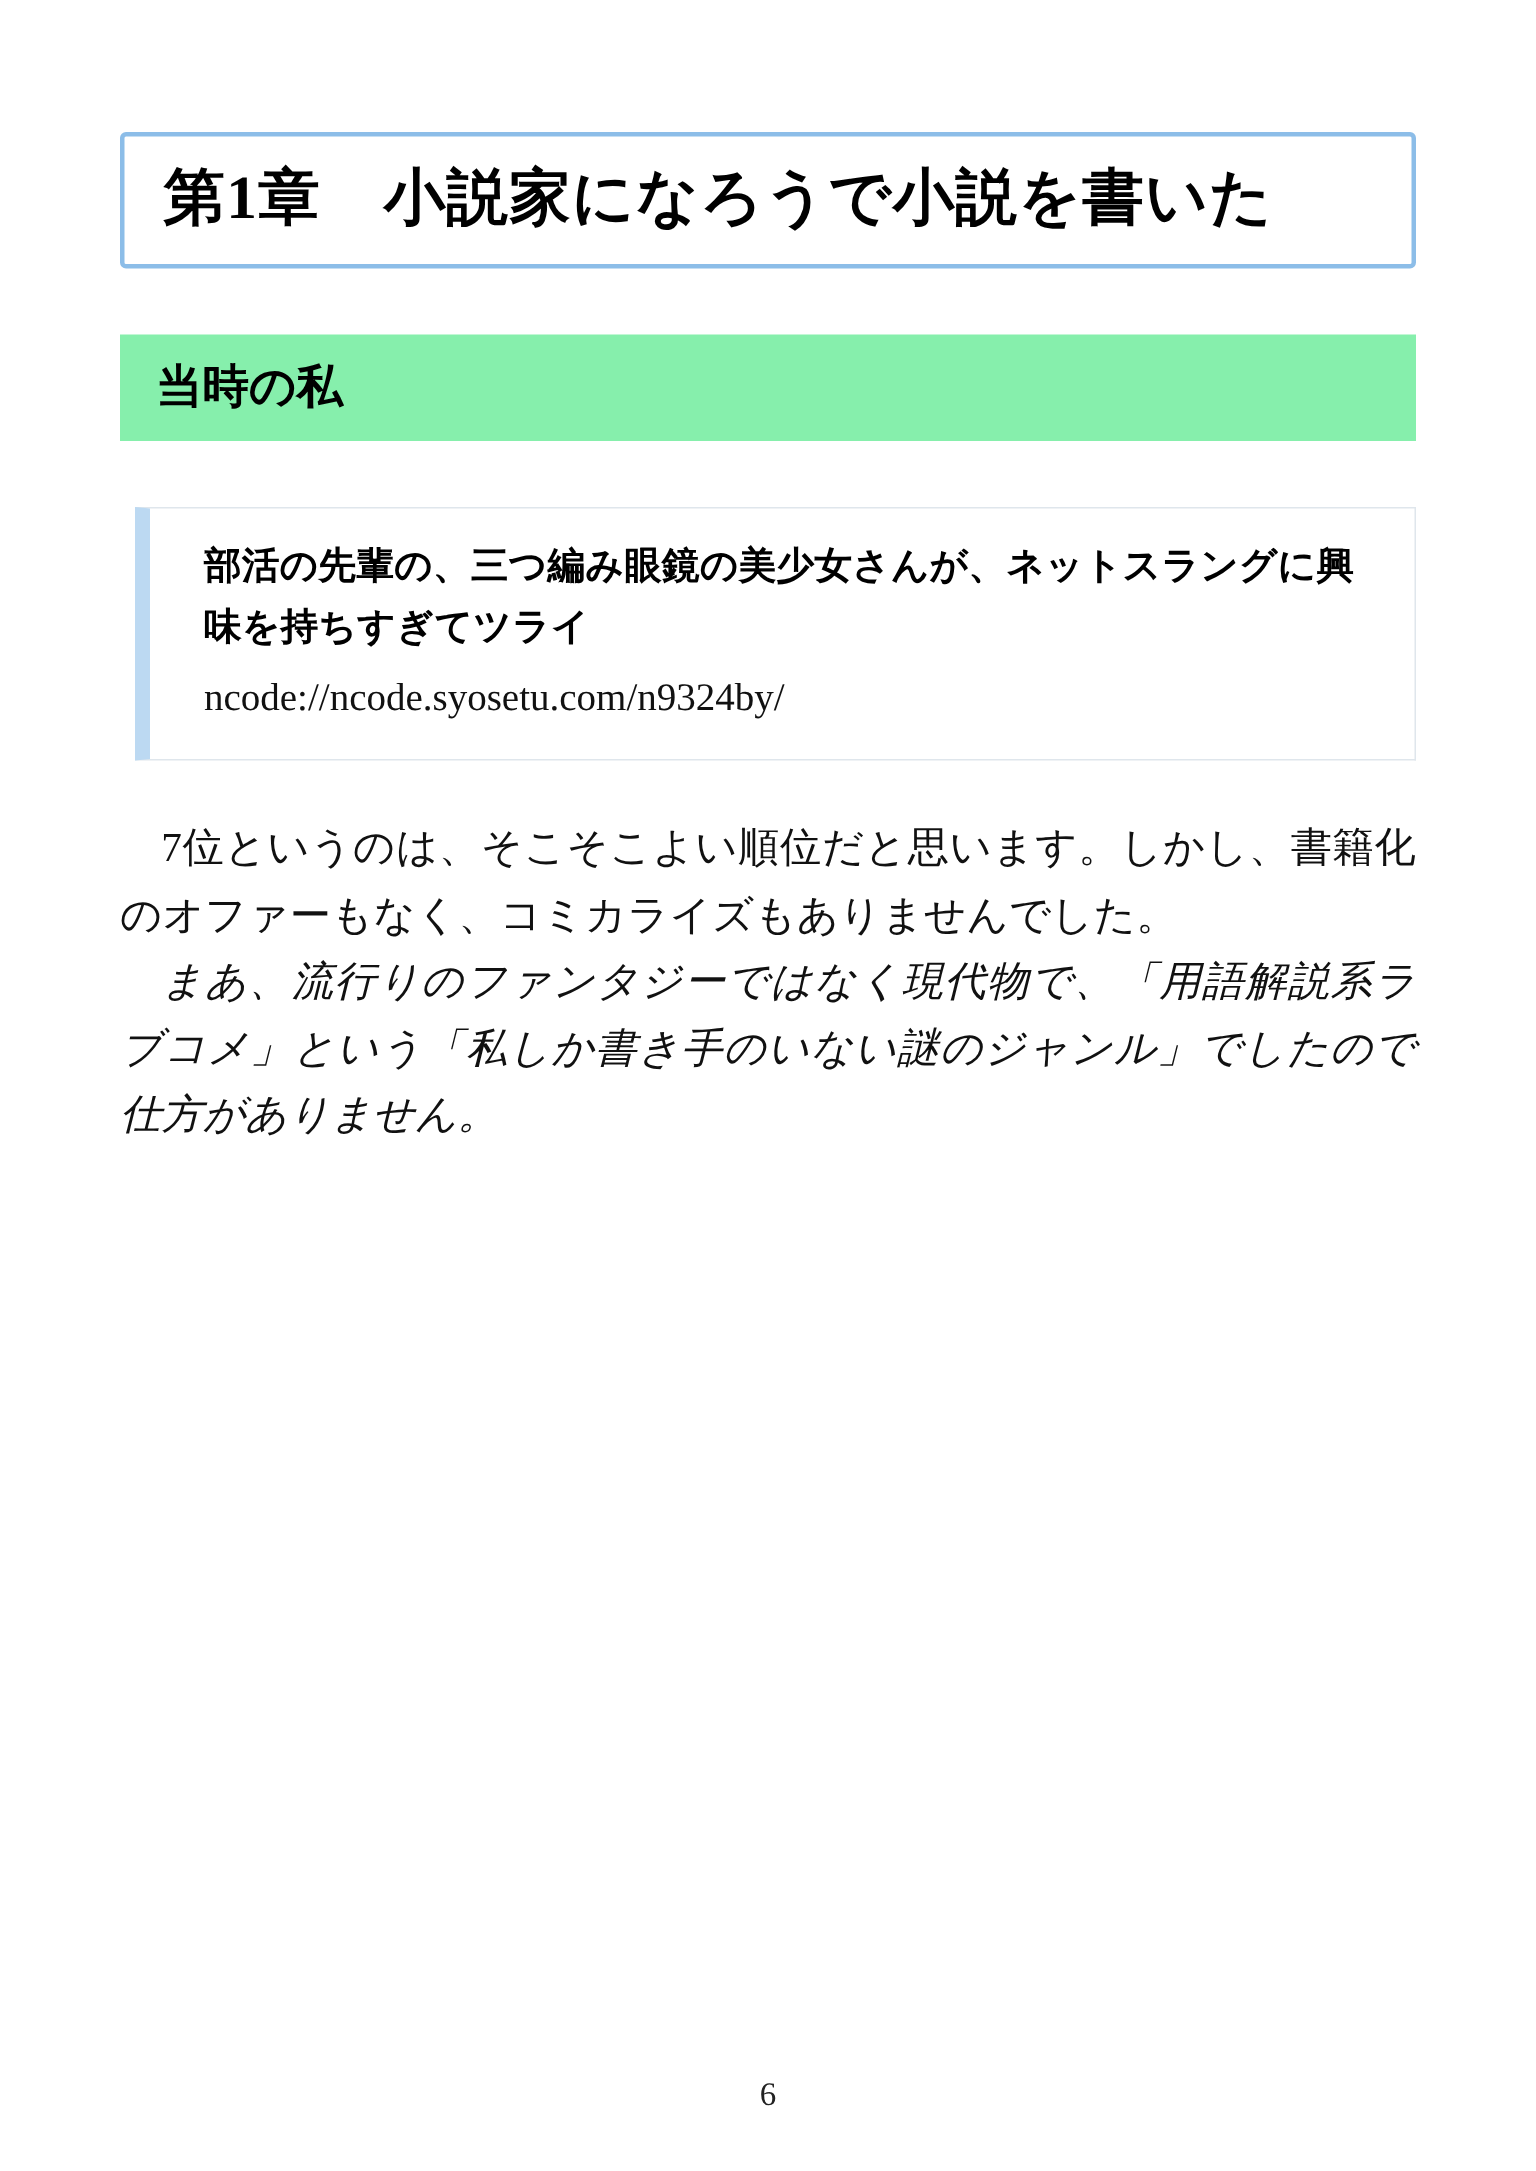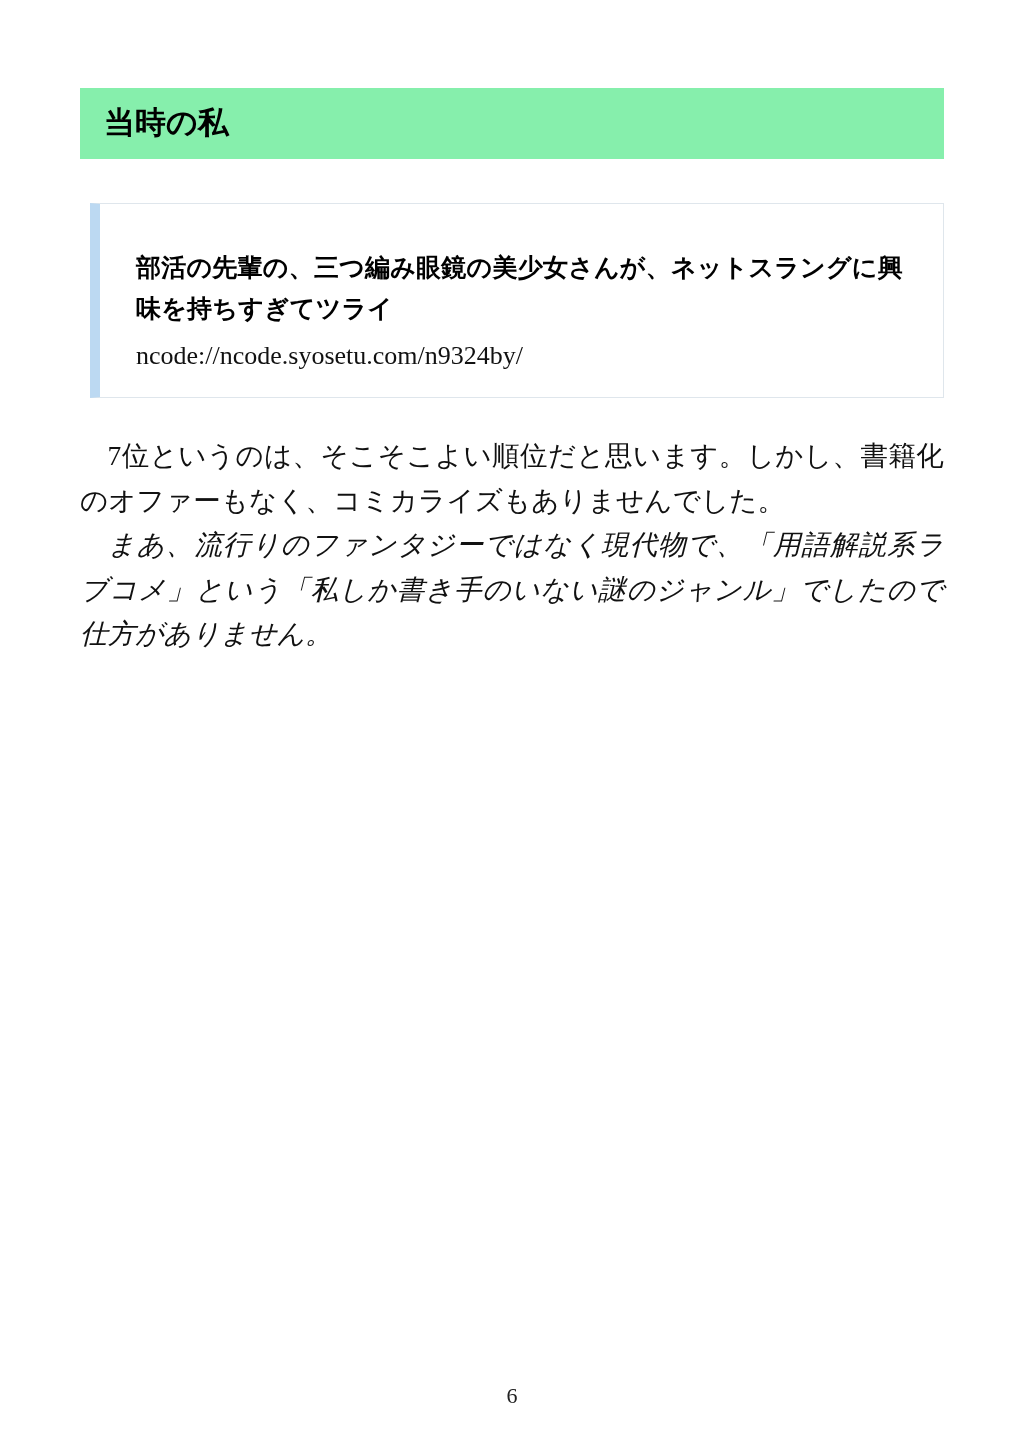--- a/index.html
+++ b/index.html
@@ -54,21 +54,21 @@
     letter-spacing: 0.005em;
   }
   p.indent {
     text-indent: 1em;
   }
   .quote-box {
     box-sizing: border-box;
     border: 1px solid #dfe6ec;
     border-left: 10px solid #bcd9f2;
     margin: 36px 0 36px 10px;
-    padding: 44px 30px 24px 36px;
+    padding: 18px 30px 24px 36px;
     background: #ffffff;
   }
   .quote-title {
     font-family: "DejaVu Sans", "Liberation Sans", sans-serif;
     font-weight: bold;
     font-size: 25px;
     line-height: 1.62;
     margin: 0 0 10px 0;
     color: #000000;
     letter-spacing: 0.01em;
@@ -96,20 +96,21 @@
     font-size: 22px;
     color: #222222;
     font-family: "Liberation Serif", "DejaVu Serif", serif;
   }
 </style>
 </head>
 <body>
 
 <div class="page">
 
+  <h1 class="chapter-title">第1章　小説家になろうで小説を書いた</h1>
 
   <h2 class="section-head">当時の私</h2>
 
 
   <div class="quote-box">
     <p class="quote-title">部活の先輩の、三つ編み眼鏡の美少女さんが、ネットスラングに興味を持ちすぎてツライ</p>
     <p class="quote-url">ncode://ncode.syosetu.com/n9324by/</p>
   </div>
 
   <div class="para-block">

